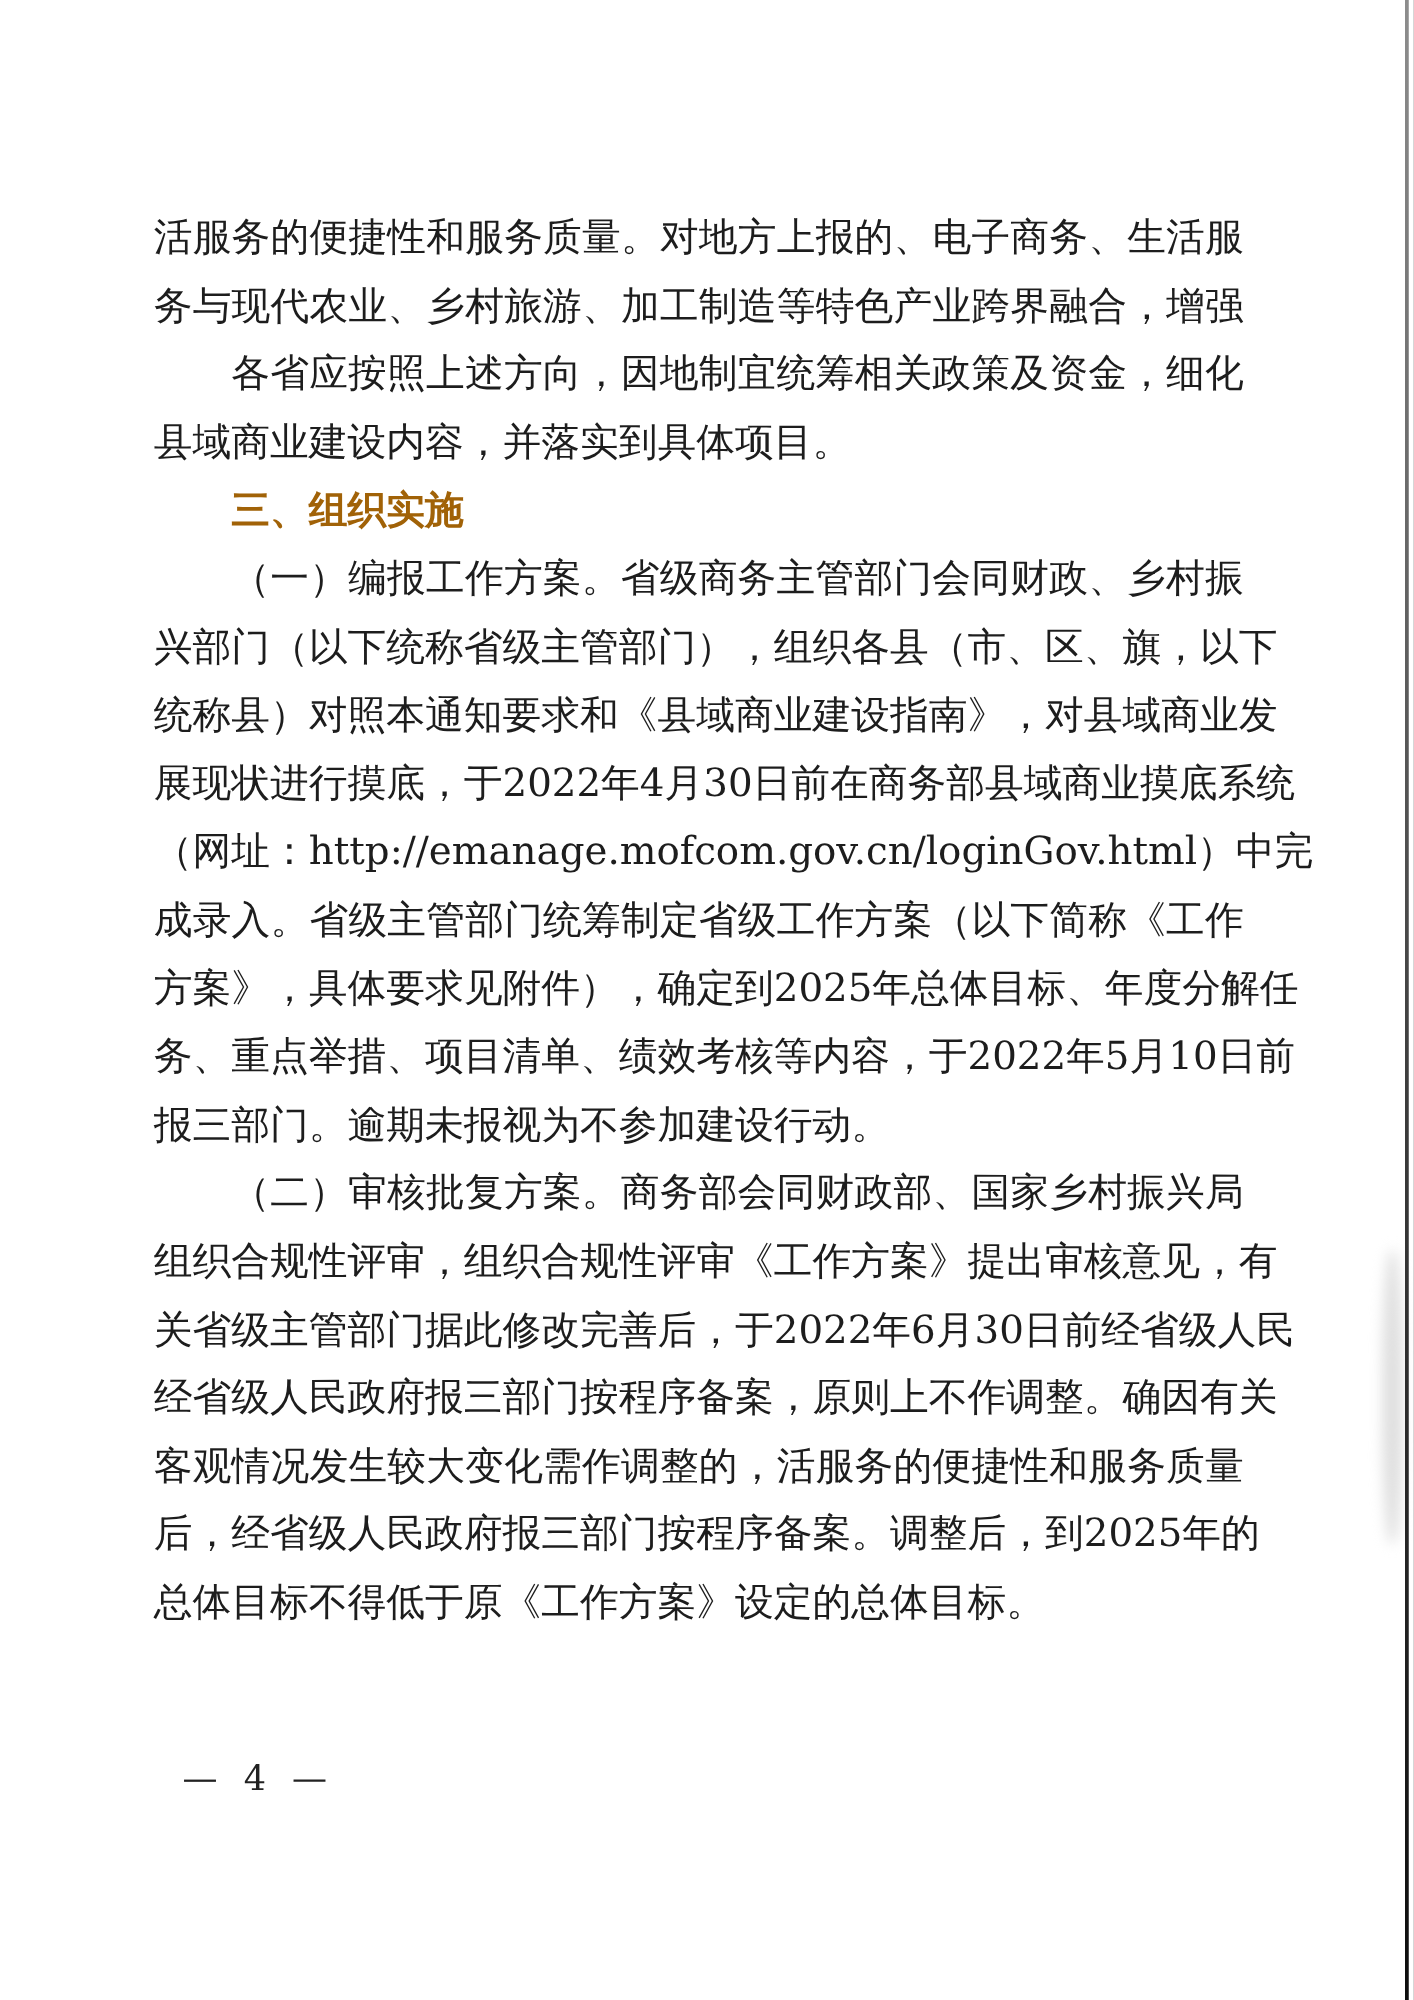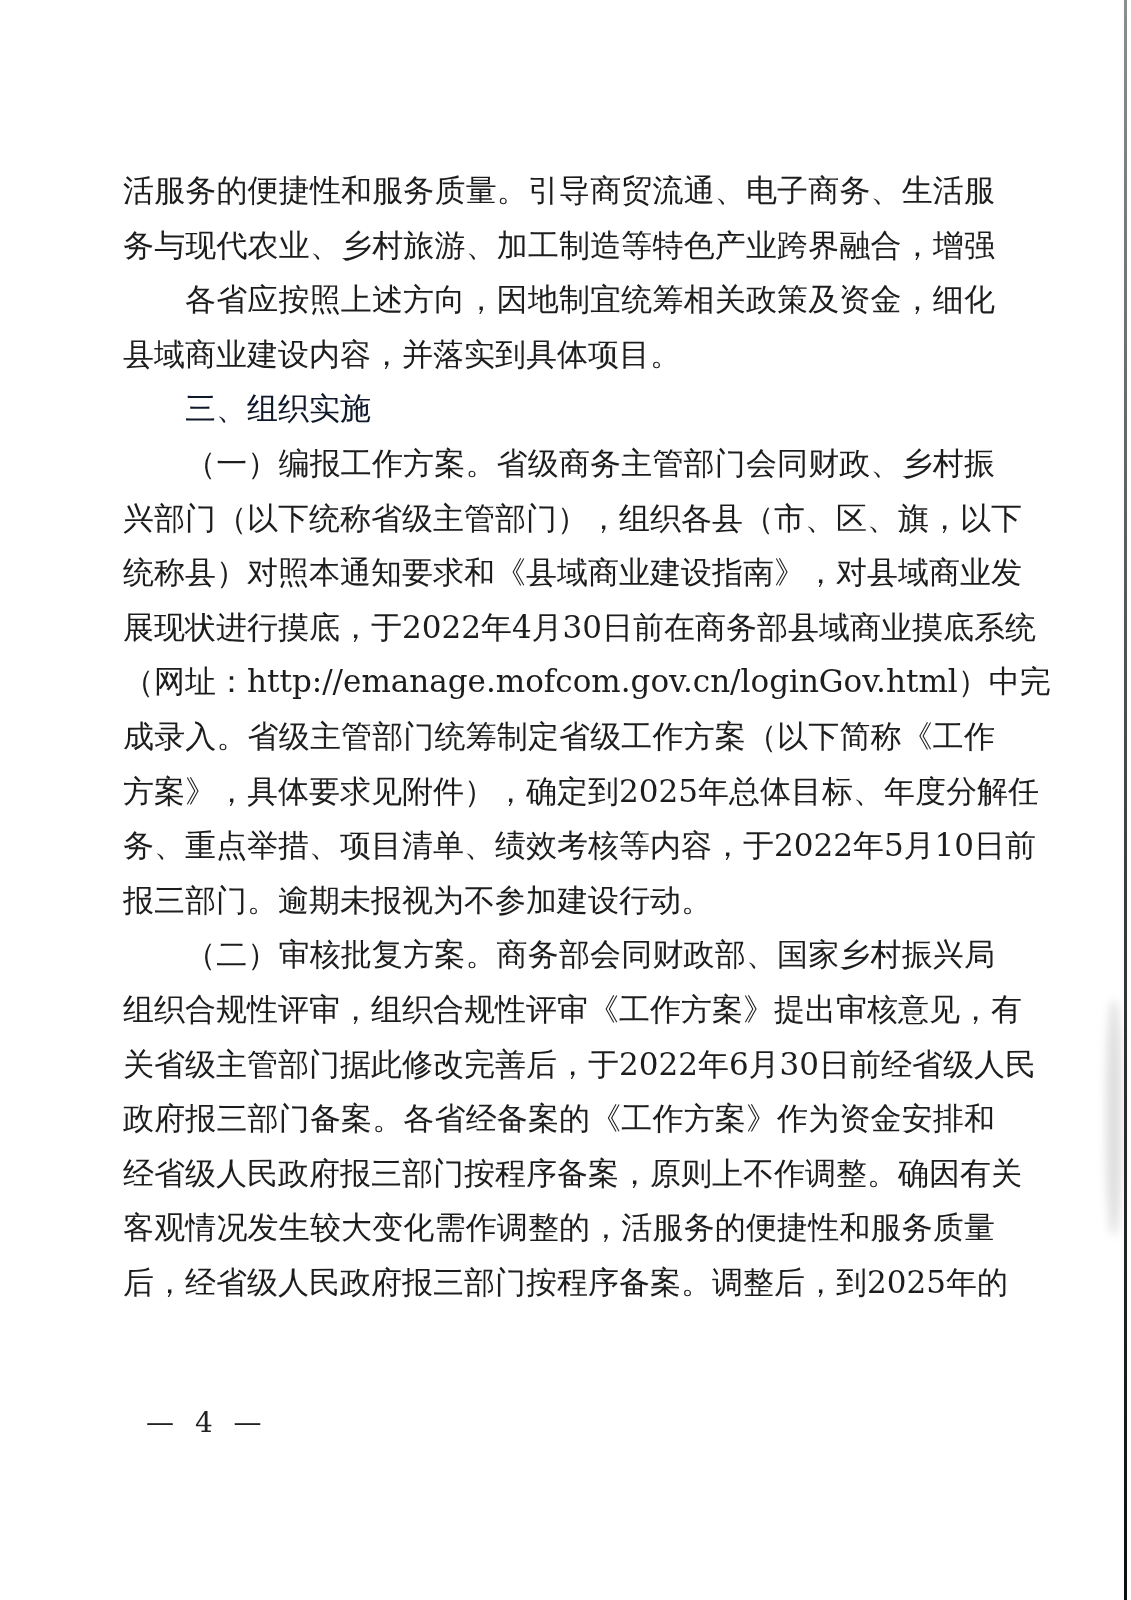--- a/index.html
+++ b/index.html
@@ -33,22 +33,22 @@
     text-justify: inter-character;
   }
   .line.end {
     text-align-last: left;
   }
   .line.indent {
     text-indent: 2em;
   }
   .line.heading {
     font-family: "DejaVu Sans", "Liberation Sans", sans-serif;
-    font-weight: 400;
-    color: #0f172a;
+    font-weight: 700;
+    color: #a16207;
   }
   .page-number {
     position: absolute;
     left: 146px;
     top: 1406px;
     font-size: 28px;
     letter-spacing: 3px;
     word-spacing: 6px;
     color: #222222;
     font-family: "DejaVu Serif", "Liberation Serif", serif;
@@ -70,38 +70,38 @@
     background: #dedede;
     border-radius: 45%;
     filter: blur(5px);
   }
 </style>
 </head>
 <body>
 
 <div class="page">
   <div class="content">
-      <div class="line">活服务的便捷性和服务质量。引导商贸流通、电子商务、生活服</div>
+      <div class="line">活服务的便捷性和服务质量。对地方上报的、电子商务、生活服</div>
       <div class="line">务与现代农业、乡村旅游、加工制造等特色产业跨界融合，增强</div>
       <div class="line indent">各省应按照上述方向，因地制宜统筹相关政策及资金，细化</div>
       <div class="line end">县域商业建设内容，并落实到具体项目。</div>
       <div class="line indent heading end">三、组织实施</div>
       <div class="line indent">（一）编报工作方案。省级商务主管部门会同财政、乡村振</div>
       <div class="line">兴部门（以下统称省级主管部门），组织各县（市、区、旗，以下</div>
       <div class="line">统称县）对照本通知要求和《县域商业建设指南》，对县域商业发</div>
       <div class="line">展现状进行摸底，于2022年4月30日前在商务部县域商业摸底系统</div>
       <div class="line">（网址：http://emanage.mofcom.gov.cn/loginGov.html）中完</div>
       <div class="line">成录入。省级主管部门统筹制定省级工作方案（以下简称《工作</div>
       <div class="line">方案》，具体要求见附件），确定到2025年总体目标、年度分解任</div>
       <div class="line">务、重点举措、项目清单、绩效考核等内容，于2022年5月10日前</div>
       <div class="line end">报三部门。逾期未报视为不参加建设行动。</div>
       <div class="line indent">（二）审核批复方案。商务部会同财政部、国家乡村振兴局</div>
       <div class="line">组织合规性评审，组织合规性评审《工作方案》提出审核意见，有</div>
       <div class="line">关省级主管部门据此修改完善后，于2022年6月30日前经省级人民</div>
-      <div class="line">政府报三部门备案。各省经备案的《工作方案》作为资金安排和</div>
       <div class="line">经省级人民政府报三部门按程序备案，原则上不作调整。确因有关</div>
       <div class="line">客观情况发生较大变化需作调整的，活服务的便捷性和服务质量</div>
       <div class="line">后，经省级人民政府报三部门按程序备案。调整后，到2025年的</div>
+      <div class="line end">总体目标不得低于原《工作方案》设定的总体目标。</div>
     </div>
   <div class="page-number">— 4 —</div>
   <div class="scan-smudge"></div>
   <div class="scan-edge-line"></div>
 </div>
 
 </body></html>

